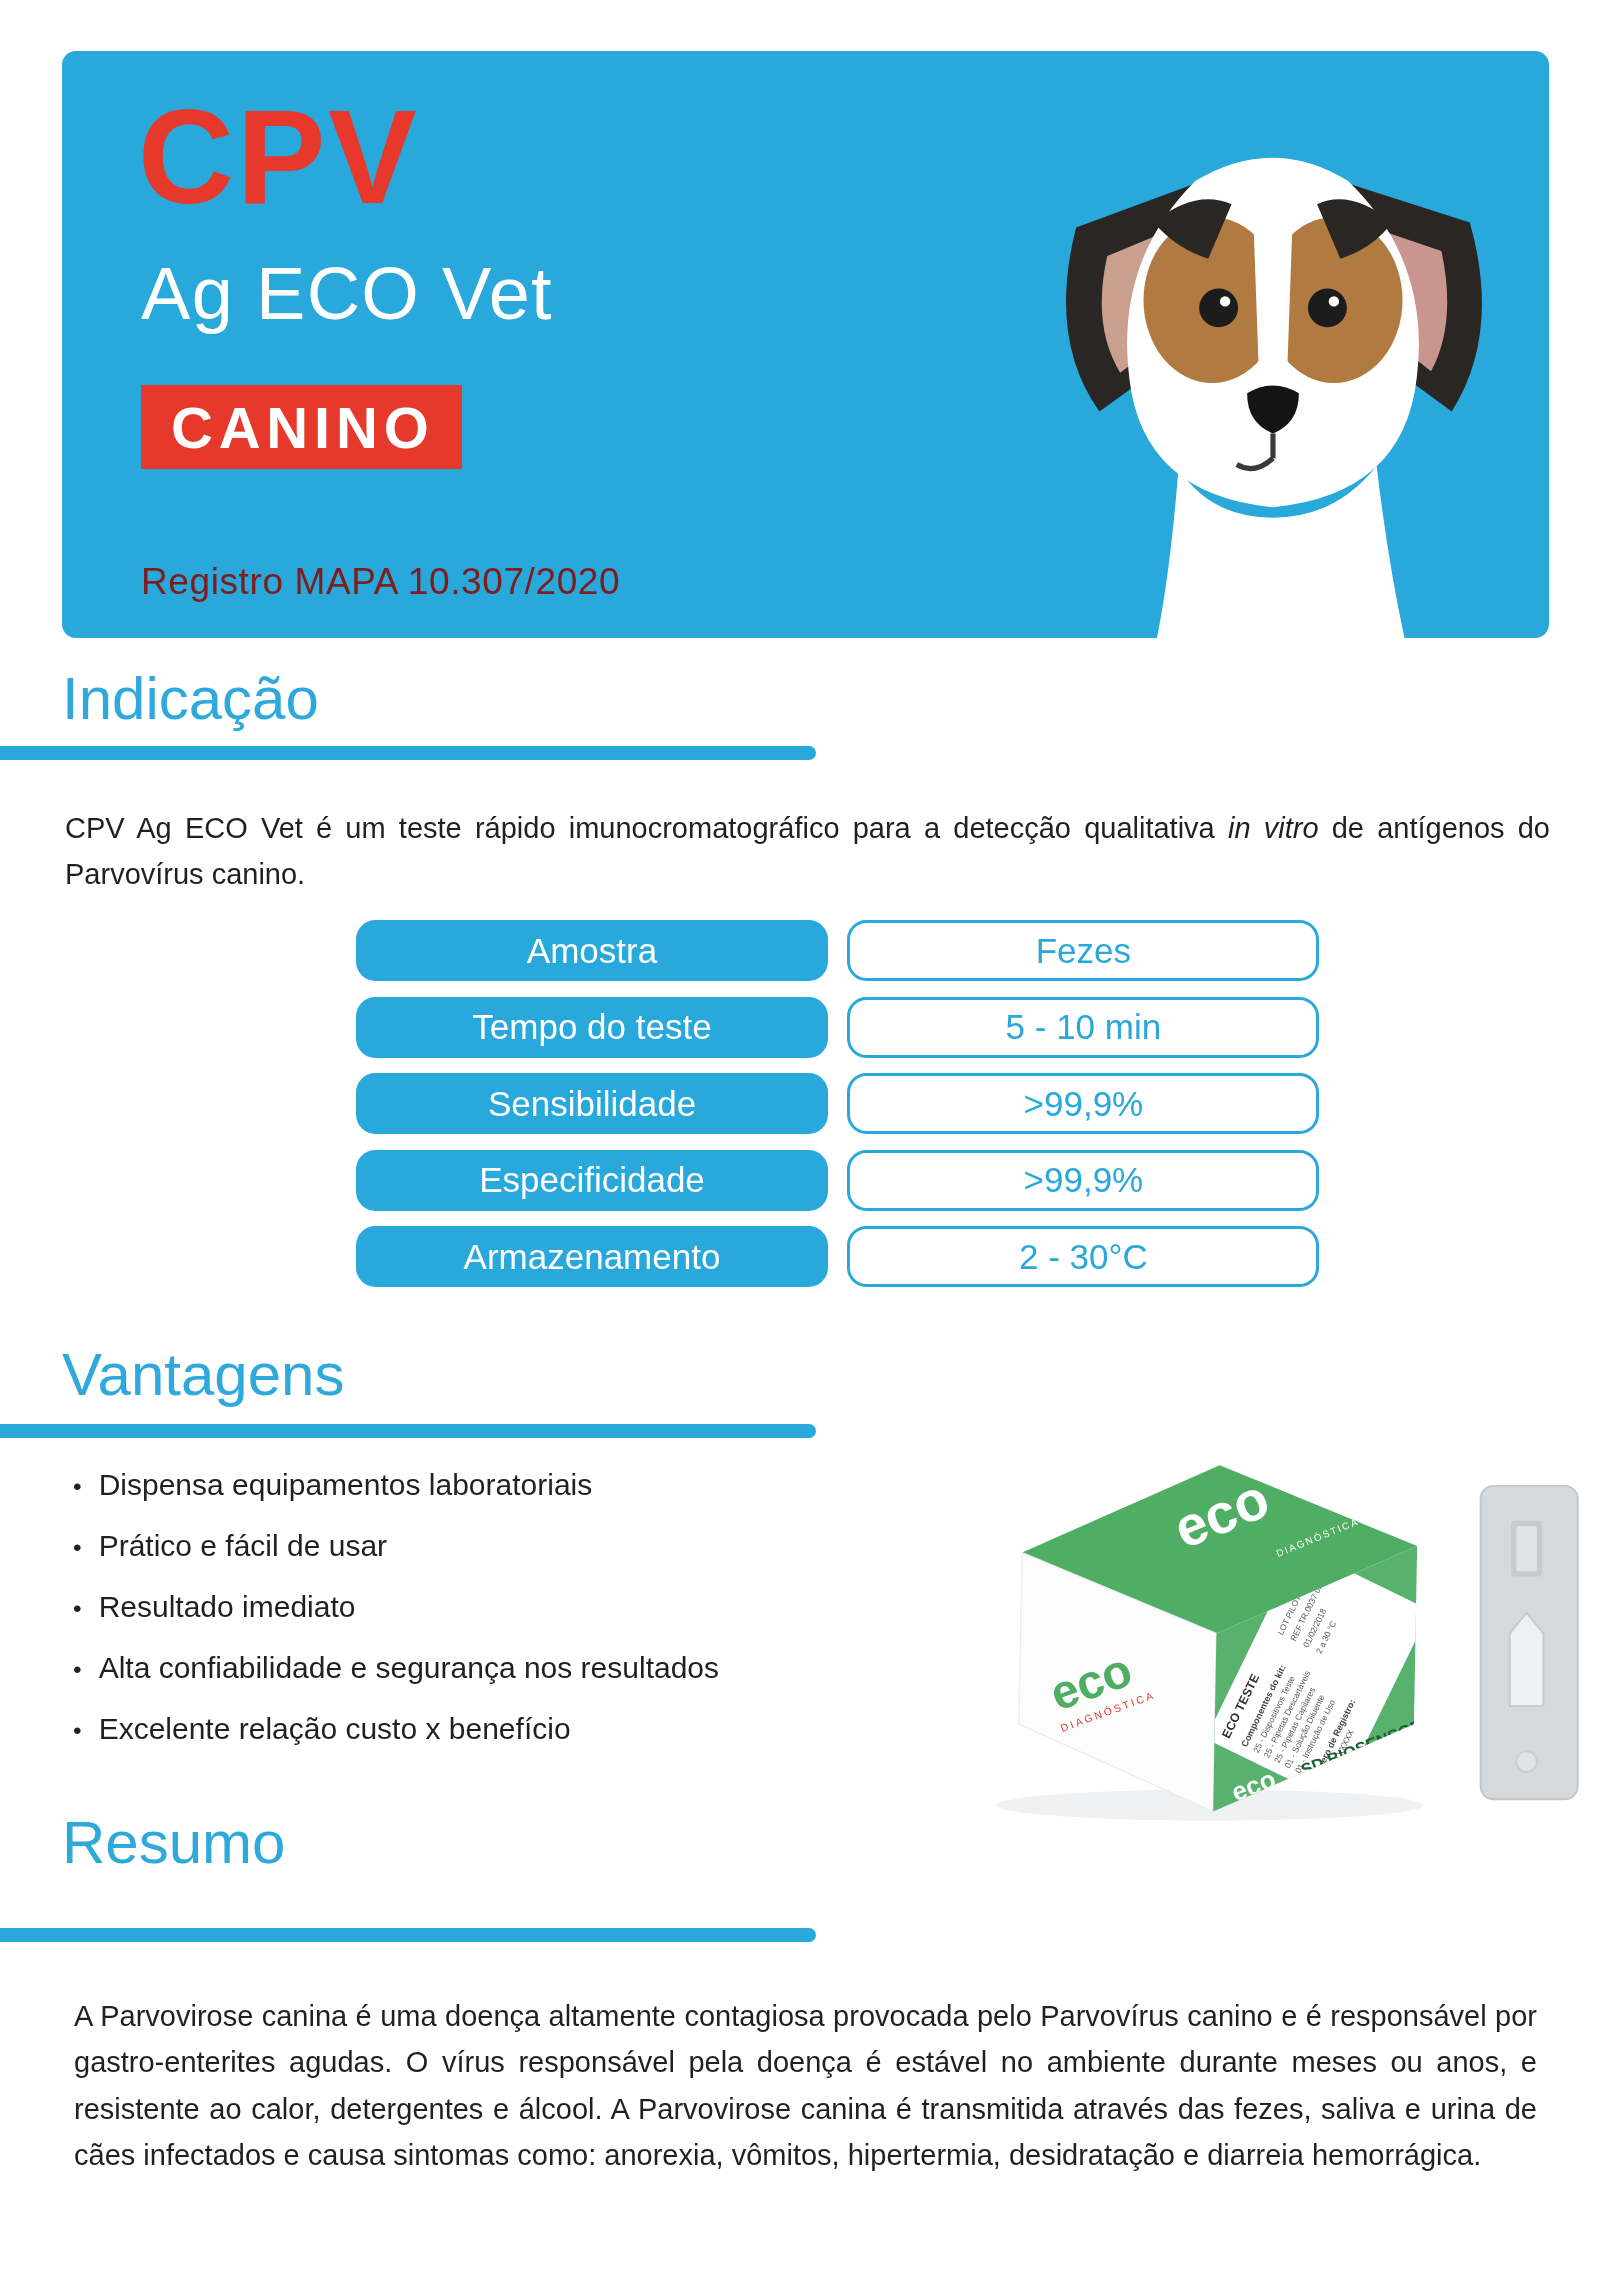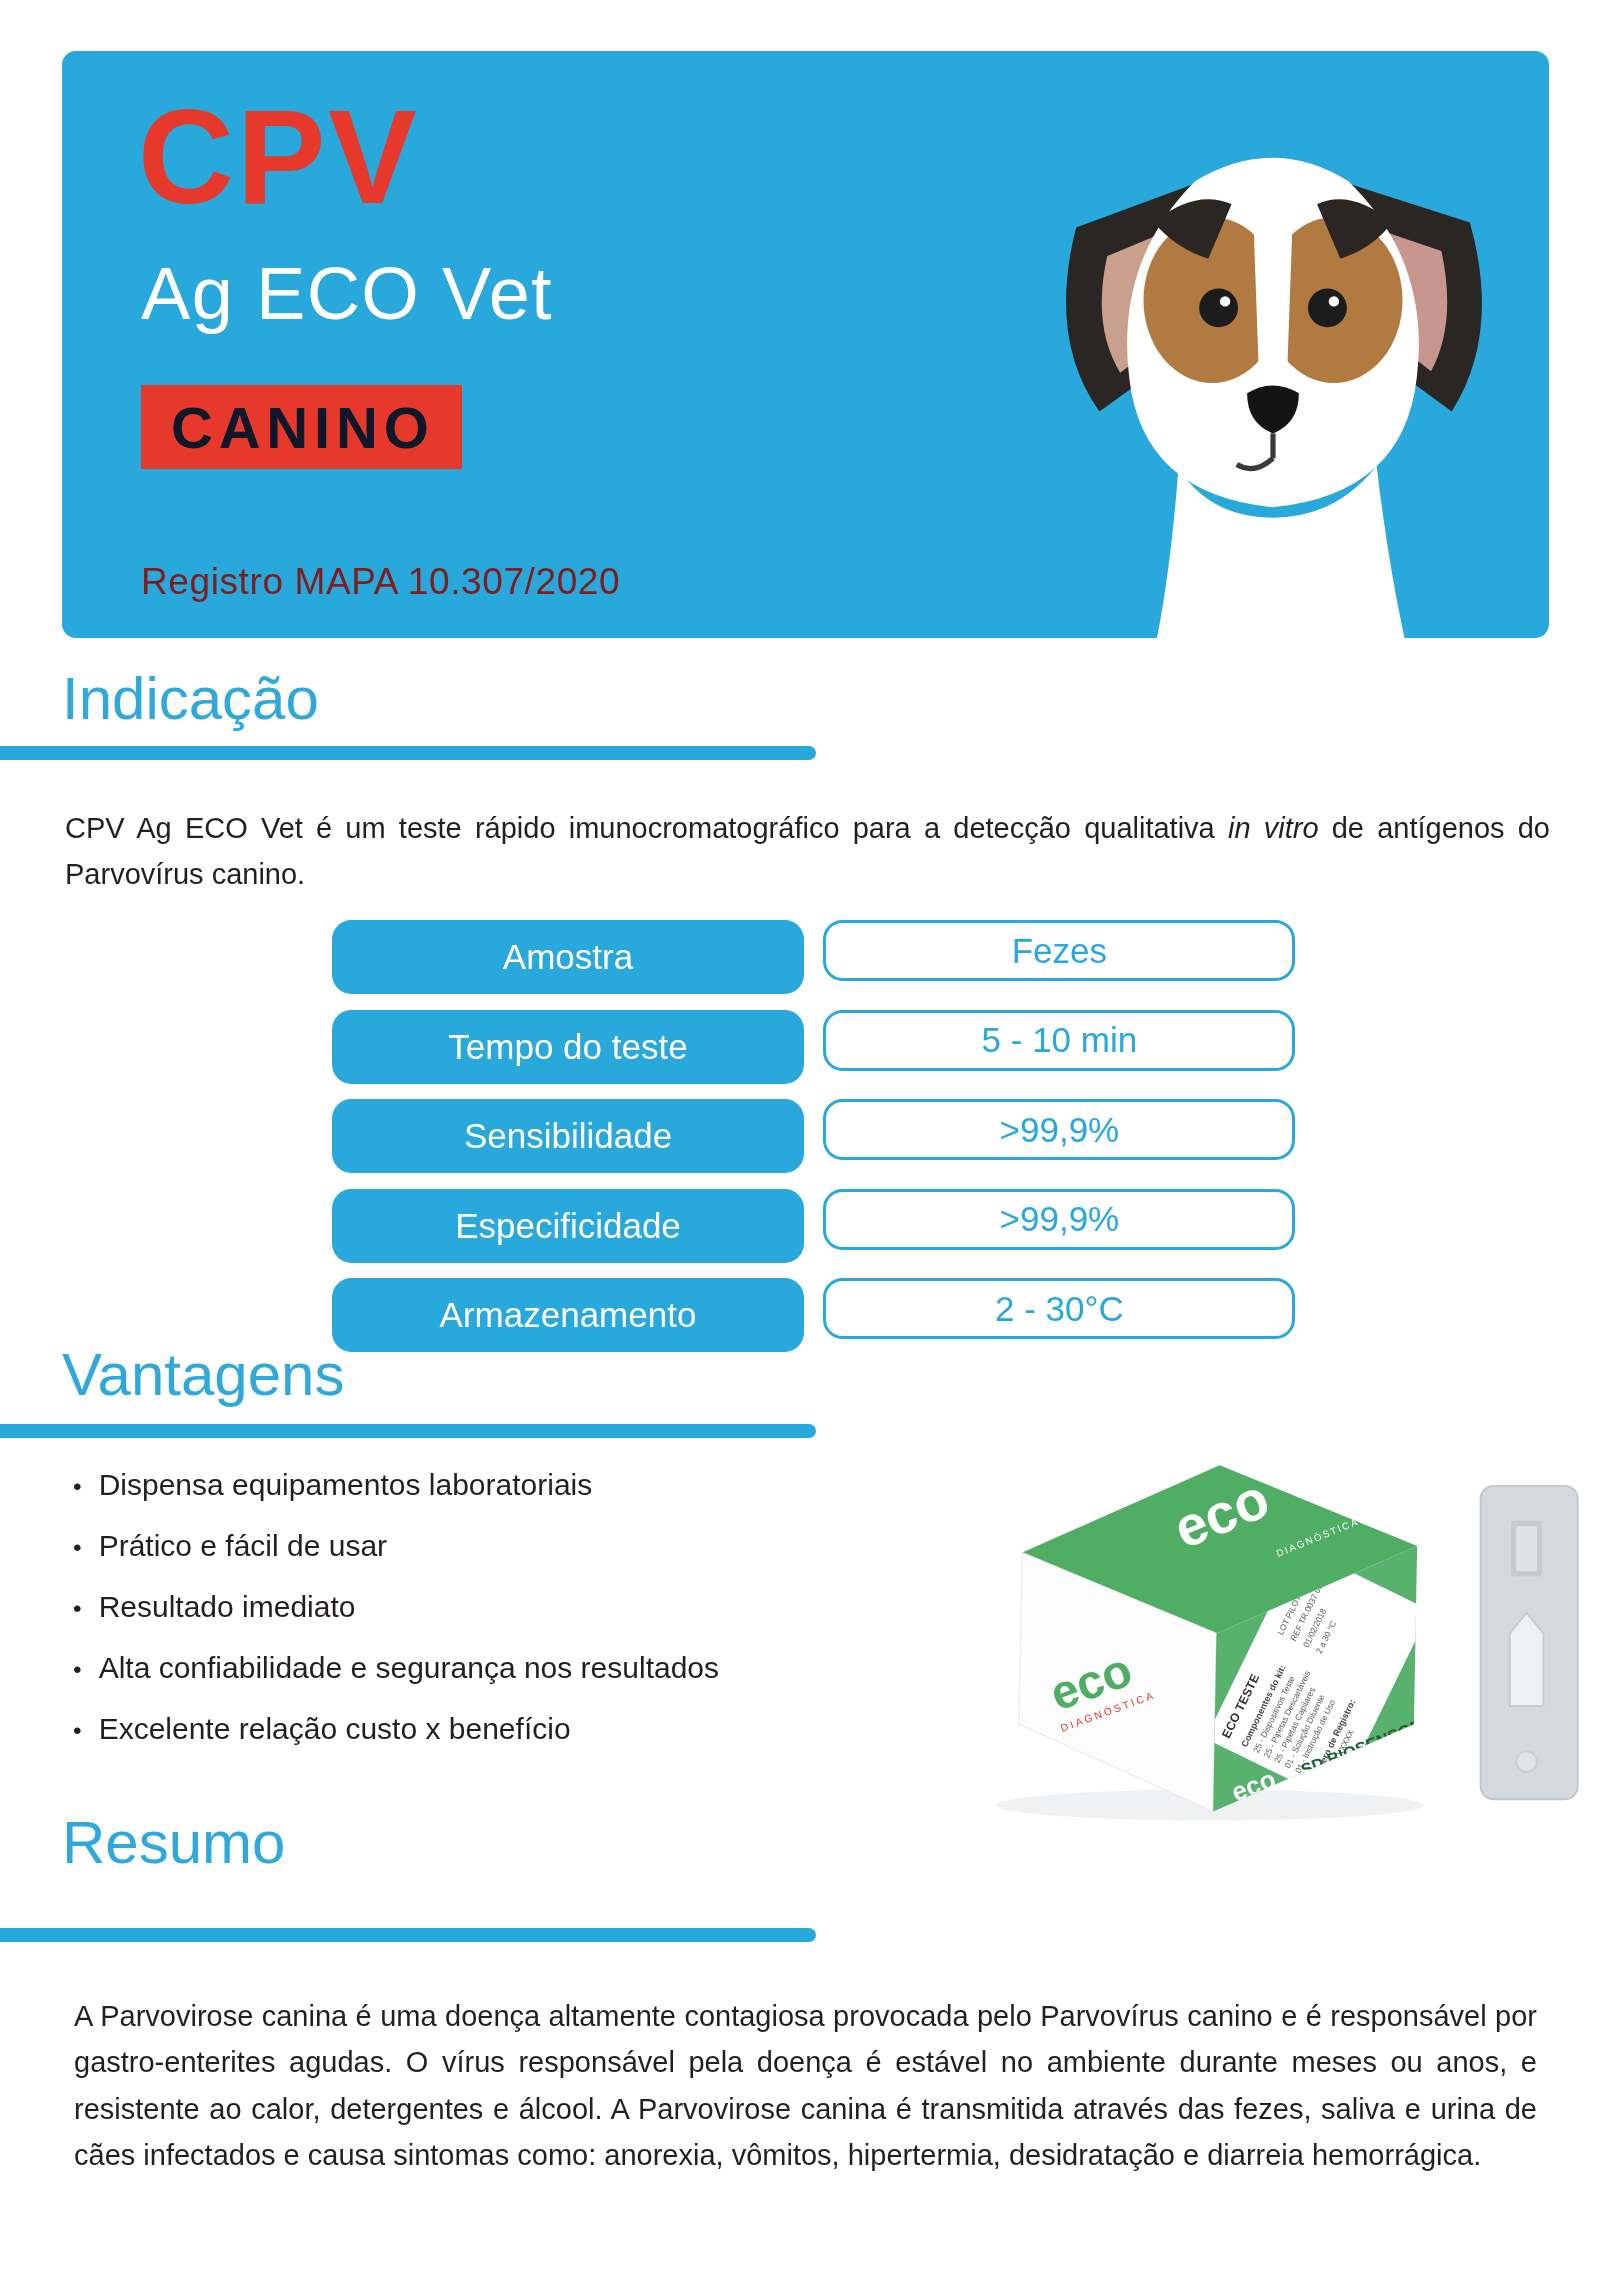--- a/index.html
+++ b/index.html
@@ -15,21 +15,21 @@
   .cpv {
     position:absolute; left:76px; top:40px; font-size:133px; line-height:1;
     font-weight:700; color:#E6382B; letter-spacing:2.6px;
   }
   .subtitle {
     position:absolute; left:79px; top:206px; font-size:74px; line-height:1;
     color:#ffffff; letter-spacing:1.3px;
   }
   .badge {
     position:absolute; left:79px; top:334px; background:#E6382B;
-    color:#0f172a; font-size:58px; line-height:1; font-weight:700;
+    color:#ffffff; font-size:58px; line-height:1; font-weight:700;
     letter-spacing:5.8px; padding:14.2px 27px 11.7px 30px;
   }
   .registration {
     position:absolute; left:79px; top:510px; font-size:37px; color:#7f1d1d;
     letter-spacing:0.6px;
   }
   .dog { position:absolute; right:3.9px; bottom:-2.6px; }
 
   
   .h2 { position:absolute; left:62px; font-size:60px; line-height:1.1; color:#2FA9DB; }
@@ -51,23 +51,24 @@
     margin-top:25px;
   }
   .para.indicacao { left:65px; top:780px; width:1485px; }
   .para.resumo   { left:74px; top:1968px; width:1463px; }
   .italic { font-style:italic; }
 
   
   .spec { position:absolute; left:332px; top:920px; display:flex; flex-direction:column; gap:15.5px; }
   .spec-row { display:flex; gap:19.4px; }
   .spec-label {
-    width:472px; height:74px; background:#29A8DB; border-radius:19.4px;
+    width:472px; height:61px; background:#29A8DB; border-radius:19.4px;
     color:#ffffff; display:flex; align-items:center; justify-content:center;
     font-size:35px;
+    margin-left:24px;
   }
   .spec-value {
     width:472px; height:61px; background:#ffffff; border:3.9px solid #29A8DB;
     border-radius:19.4px; color:#29A8DB; display:flex; align-items:center;
     justify-content:center; font-size:35px; box-sizing:border-box;
   }
 
   
   .bullets { position:absolute; left:73px; top:1468px; list-style:none; margin:0; padding:0; font-size:30px; }
   .bullets li { margin-bottom:27px; display:flex; gap:17px; align-items:baseline; }

